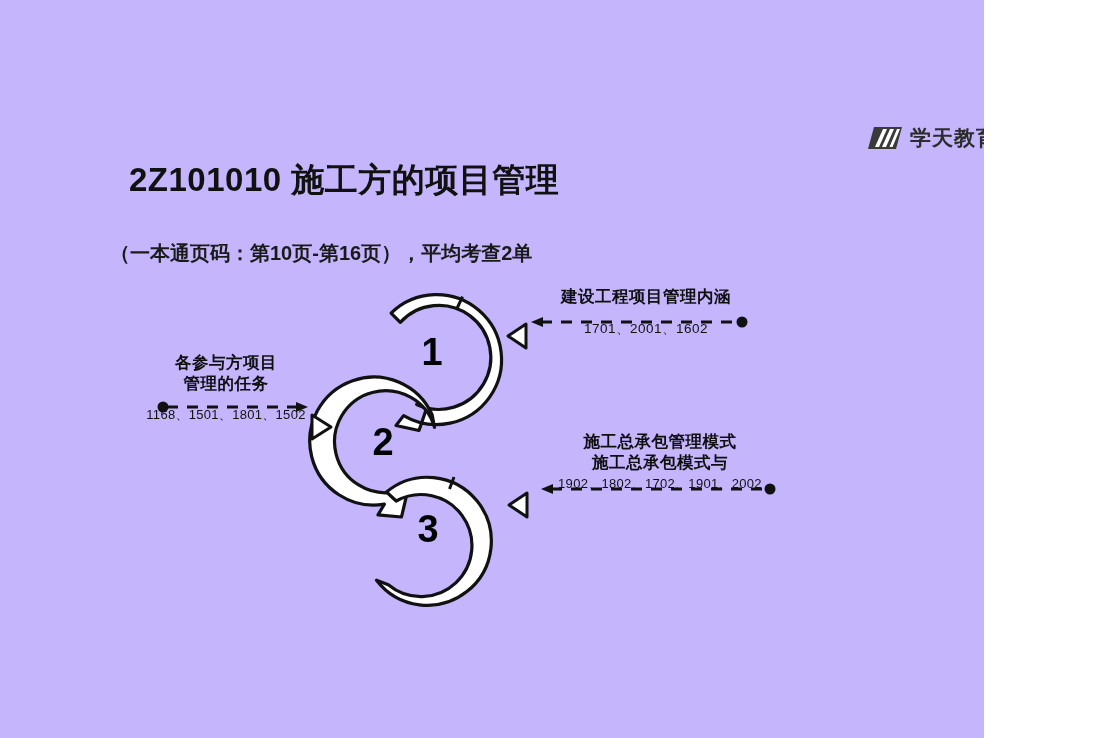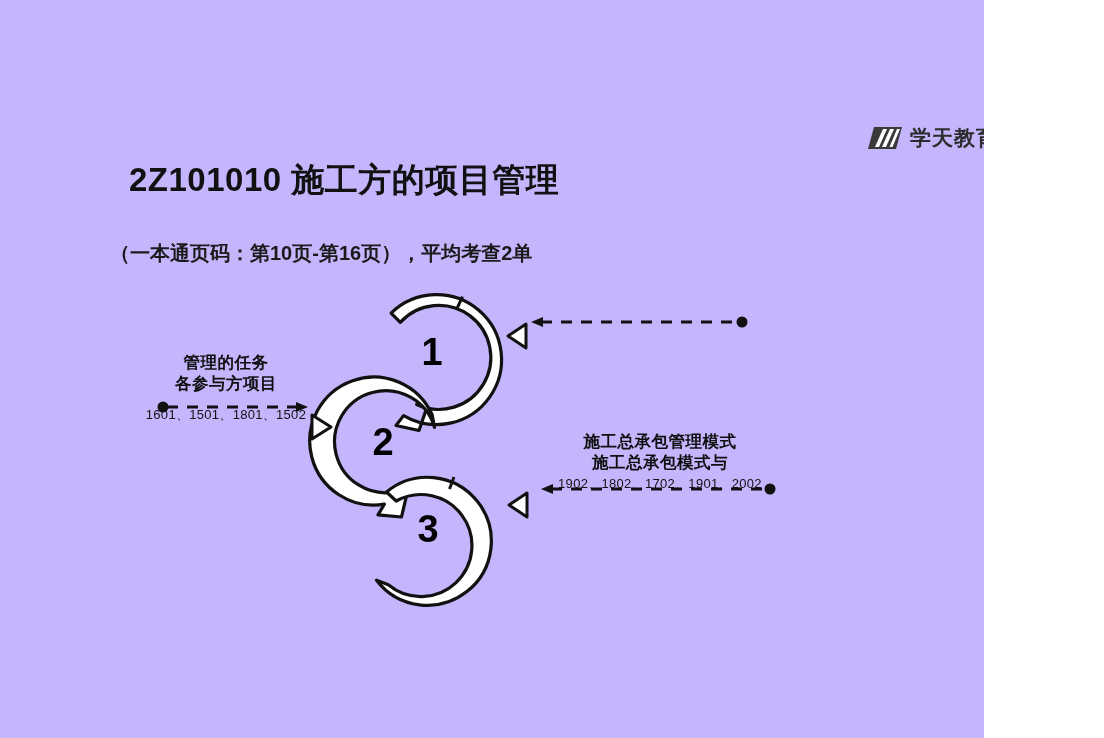--- a/index.html
+++ b/index.html
@@ -192,27 +192,33 @@
       <line x1="551" y1="489" x2="766" y2="489" stroke="#111111" stroke-width="3" stroke-dasharray="11 9"></line>
       <polygon points="541,489 553,484 553,494" fill="#111111"></polygon>
       <circle cx="770" cy="489" r="5.5" fill="#111111"></circle>
     </g>
   </svg>
 
   <div class="ring-label" id="ring-label-1">1</div>
   <div class="ring-label" id="ring-label-2">2</div>
   <div class="ring-label" id="ring-label-3">3</div>
 
+  <div class="callout" id="callout-top-right">
+    <div class="headline">
+      <div>建设工程项目管理内涵</div>
+    </div>
+    <div class="codes">1701、2001、1602</div>
+  </div>
 
   <div class="callout" id="callout-left">
     <div class="headline">
+      <div>各参与方项目</div>
       <div>管理的任务</div>
-      <div>各参与方项目</div>
     </div>
-    <div class="codes">1601、1501、1801、1502</div>
+    <div class="codes">1168、1501、1801、1502</div>
   </div>
 
   <div class="callout" id="callout-bottom-right">
     <div class="headline">
       <div>施工总承包管理模式</div>
       <div>施工总承包模式与</div>
     </div>
     <div class="codes">1902、1802、1702、1901、2002</div>
   </div>
 

